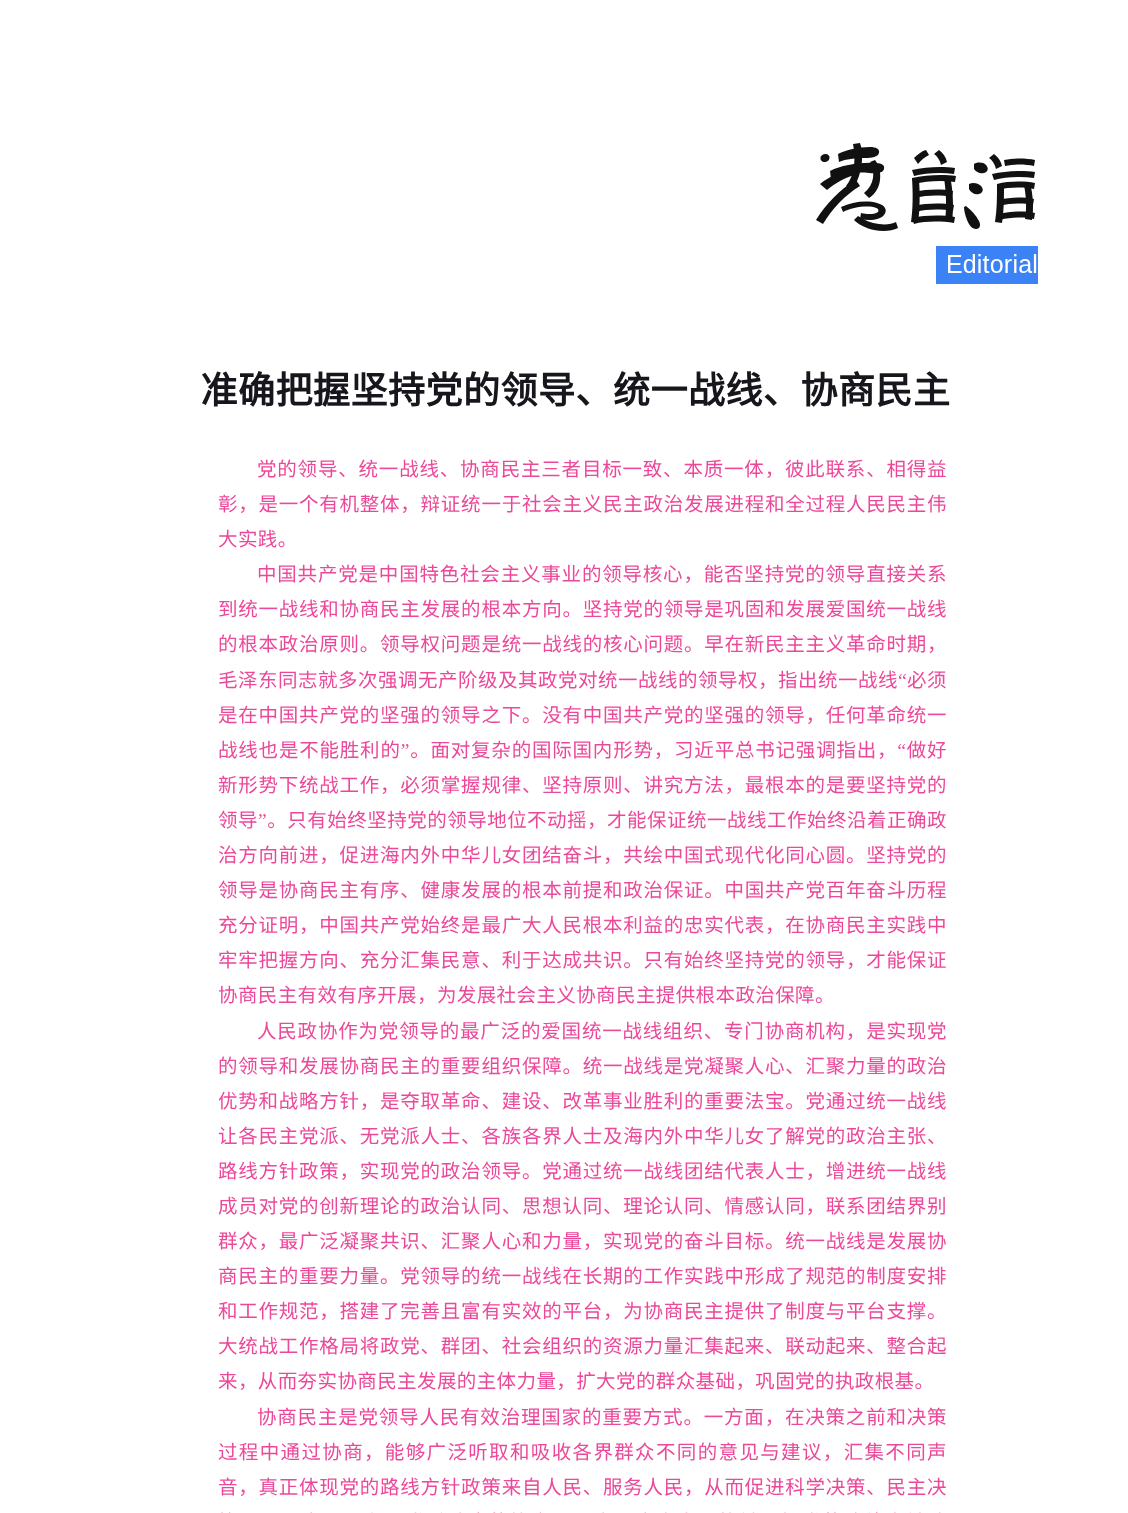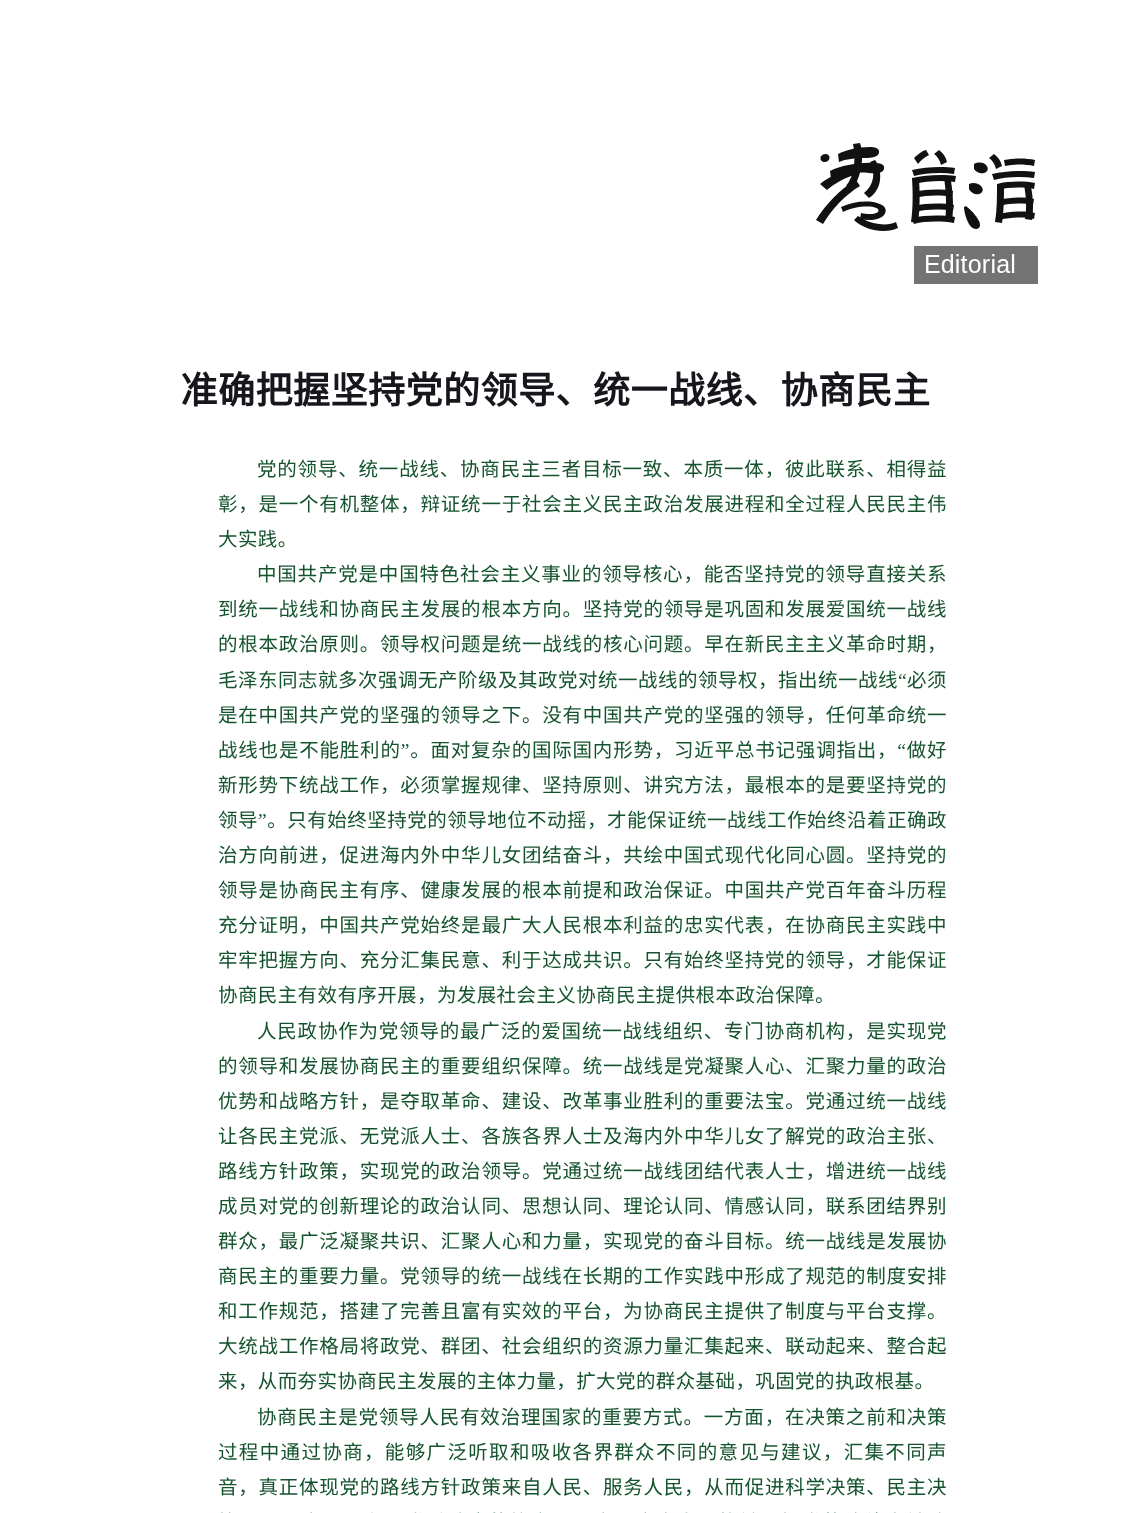--- a/index.html
+++ b/index.html
@@ -40,34 +40,34 @@
     display: block;
     width: 232px;
     height: 100px;
     margin-right: 0px;
   }
   .masthead-callig svg { display: block; width: 100%; height: 100%; }
 
   .editorial-badge {
     margin-top: 8px;
     margin-right: 2px;
-    background: #737373;
+    background: #3b82f6;
     color: #ffffff;
     font-family: "Liberation Sans", sans-serif;
     font-size: 25px;
     font-weight: 400;
     letter-spacing: 0.2px;
     line-height: 1;
-    padding: 6px 22px 7px 10px;
+    padding: 6px 0 7px 10px;
   }
 
   
   .article-title {
     position: absolute;
-    left: 156px;
+    left: 176px;
     top: 340px;
     width: 800px;
     text-align: center;
     color: #16161c;
     font-family: "Liberation Serif", "DejaVu Serif", serif;
     font-weight: bold;
     font-size: 37px;
     line-height: 51px;
     letter-spacing: 0.5px;
   }
@@ -79,21 +79,21 @@
     left: 218px;
     top: 452px;
     width: 729px;
   }
 
   .para {
     margin: 0 0 0 0;
     text-align: justify;
     text-justify: inter-ideograph;
     text-align-last: left;
-    color: #14532d;
+    color: #ec4899;
     font-family: "Liberation Serif", "DejaVu Serif", serif;
     font-size: 19.5px;
     line-height: 35.1px;
     text-indent: 2em;
     letter-spacing: 0.4px;
   }
 </style>
 </head>
 <body>
 

